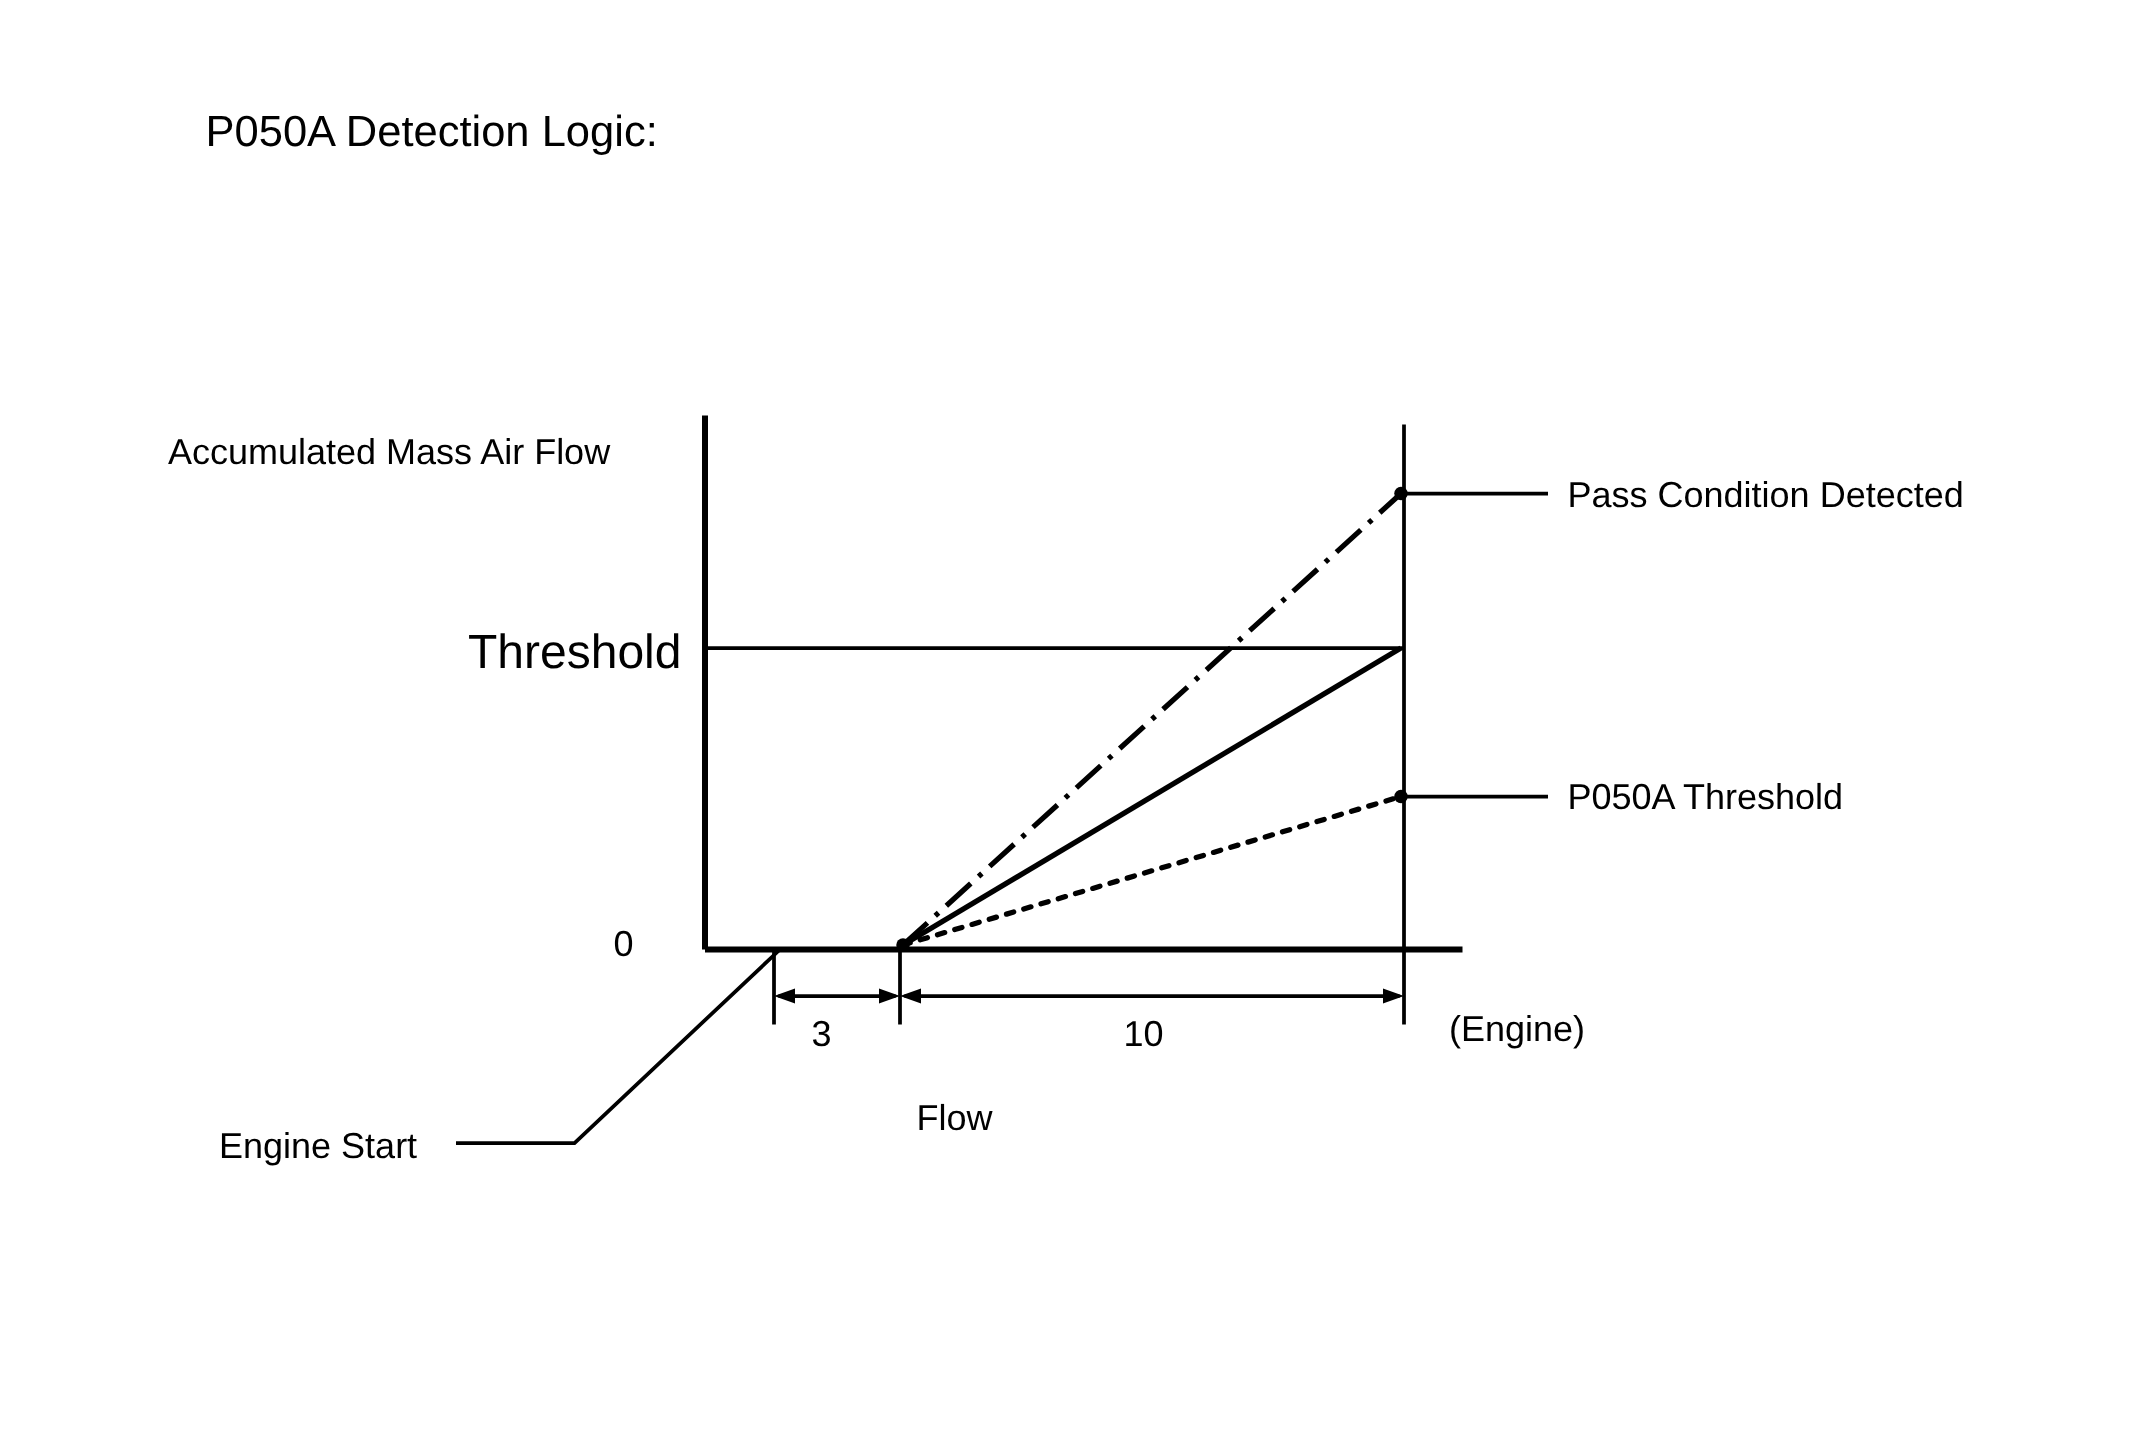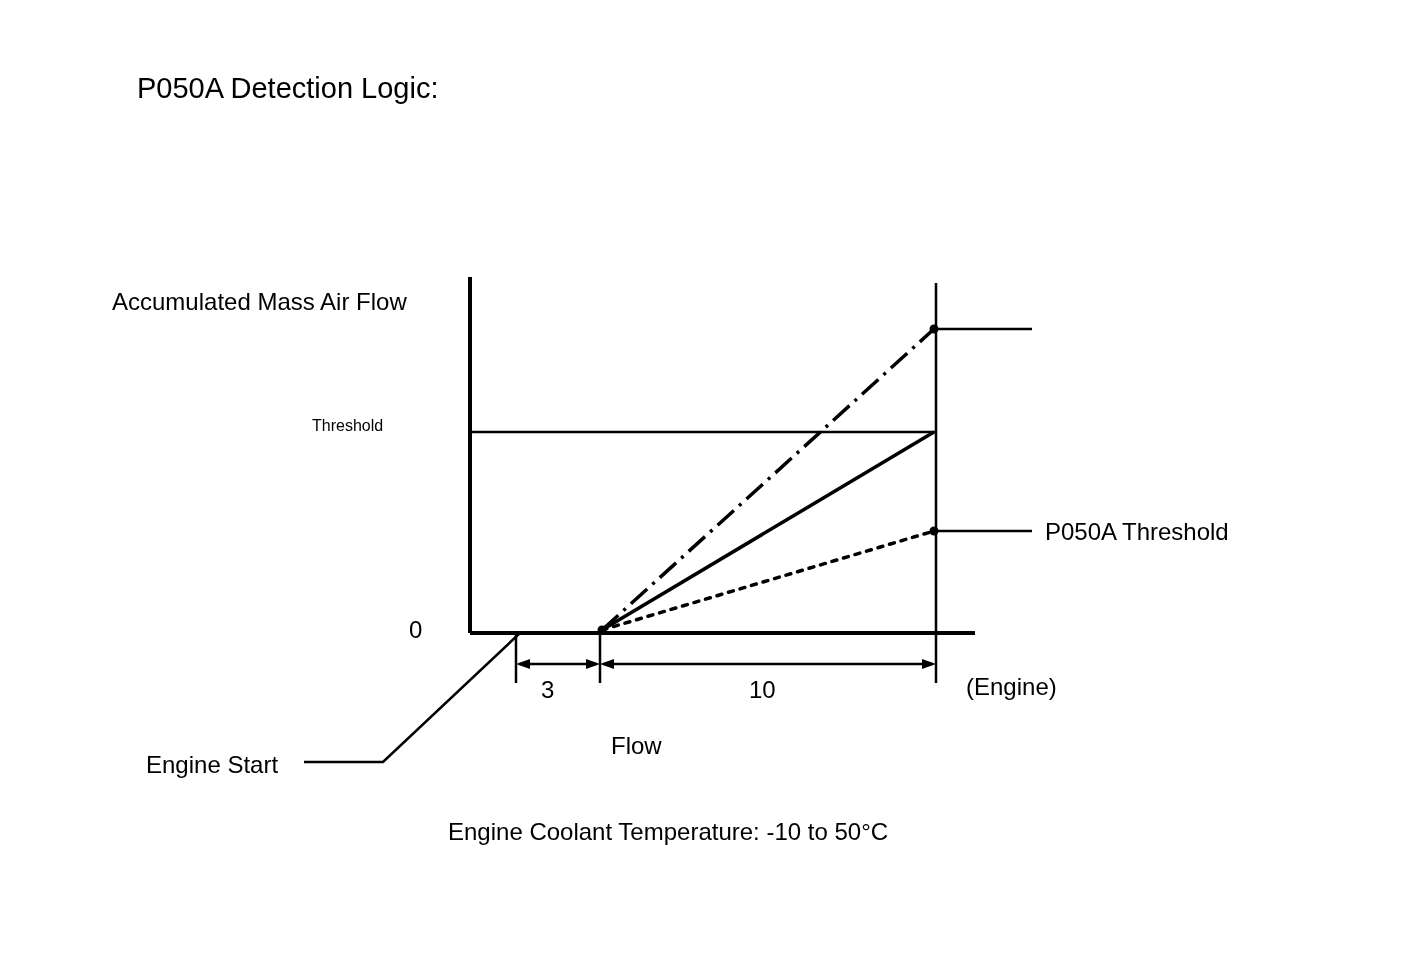--- a/index.html
+++ b/index.html
@@ -30,21 +30,21 @@
     font-size: 29px;
   }
   #y-axis-label {
     left: 112px;
     top: 290px;
     font-size: 24px;
   }
   #threshold-label {
     left: 312px;
     top: 418px;
-    font-size: 16px;
+    font-size: 32px;
   }
   #zero-label {
     left: 409px;
     top: 618px;
     font-size: 24px;
   }
   #pass-label {
     left: 1045px;
     top: 319px;
     font-size: 24px;
@@ -140,23 +140,23 @@
       <polygon points="936,664 922,659 922,669" fill="#000"></polygon>
     </g>
   </svg>
 
   <div class="lbl" id="title">P050A Detection Logic:</div>
 
   <div class="lbl" id="y-axis-label">Accumulated Mass Air Flow</div>
   <div class="lbl" id="threshold-label">Threshold</div>
   <div class="lbl" id="zero-label">0</div>
 
+  <div class="lbl" id="pass-label">Pass Condition Detected</div>
   <div class="lbl" id="p050a-label">P050A Threshold</div>
 
   <div class="lbl" id="tick3-label">3</div>
   <div class="lbl" id="tick10-label">10</div>
   <div class="lbl" id="seconds-label">(Engine)</div>
   <div class="lbl" id="time-label">Flow</div>
 
   <div class="lbl" id="engine-start-label">Engine Start</div>
-  <div class="lbl" id="coolant-label">Engine Coolant Temperature: -10 to 50°C</div>
 
 </div>
 
 </body></html>

